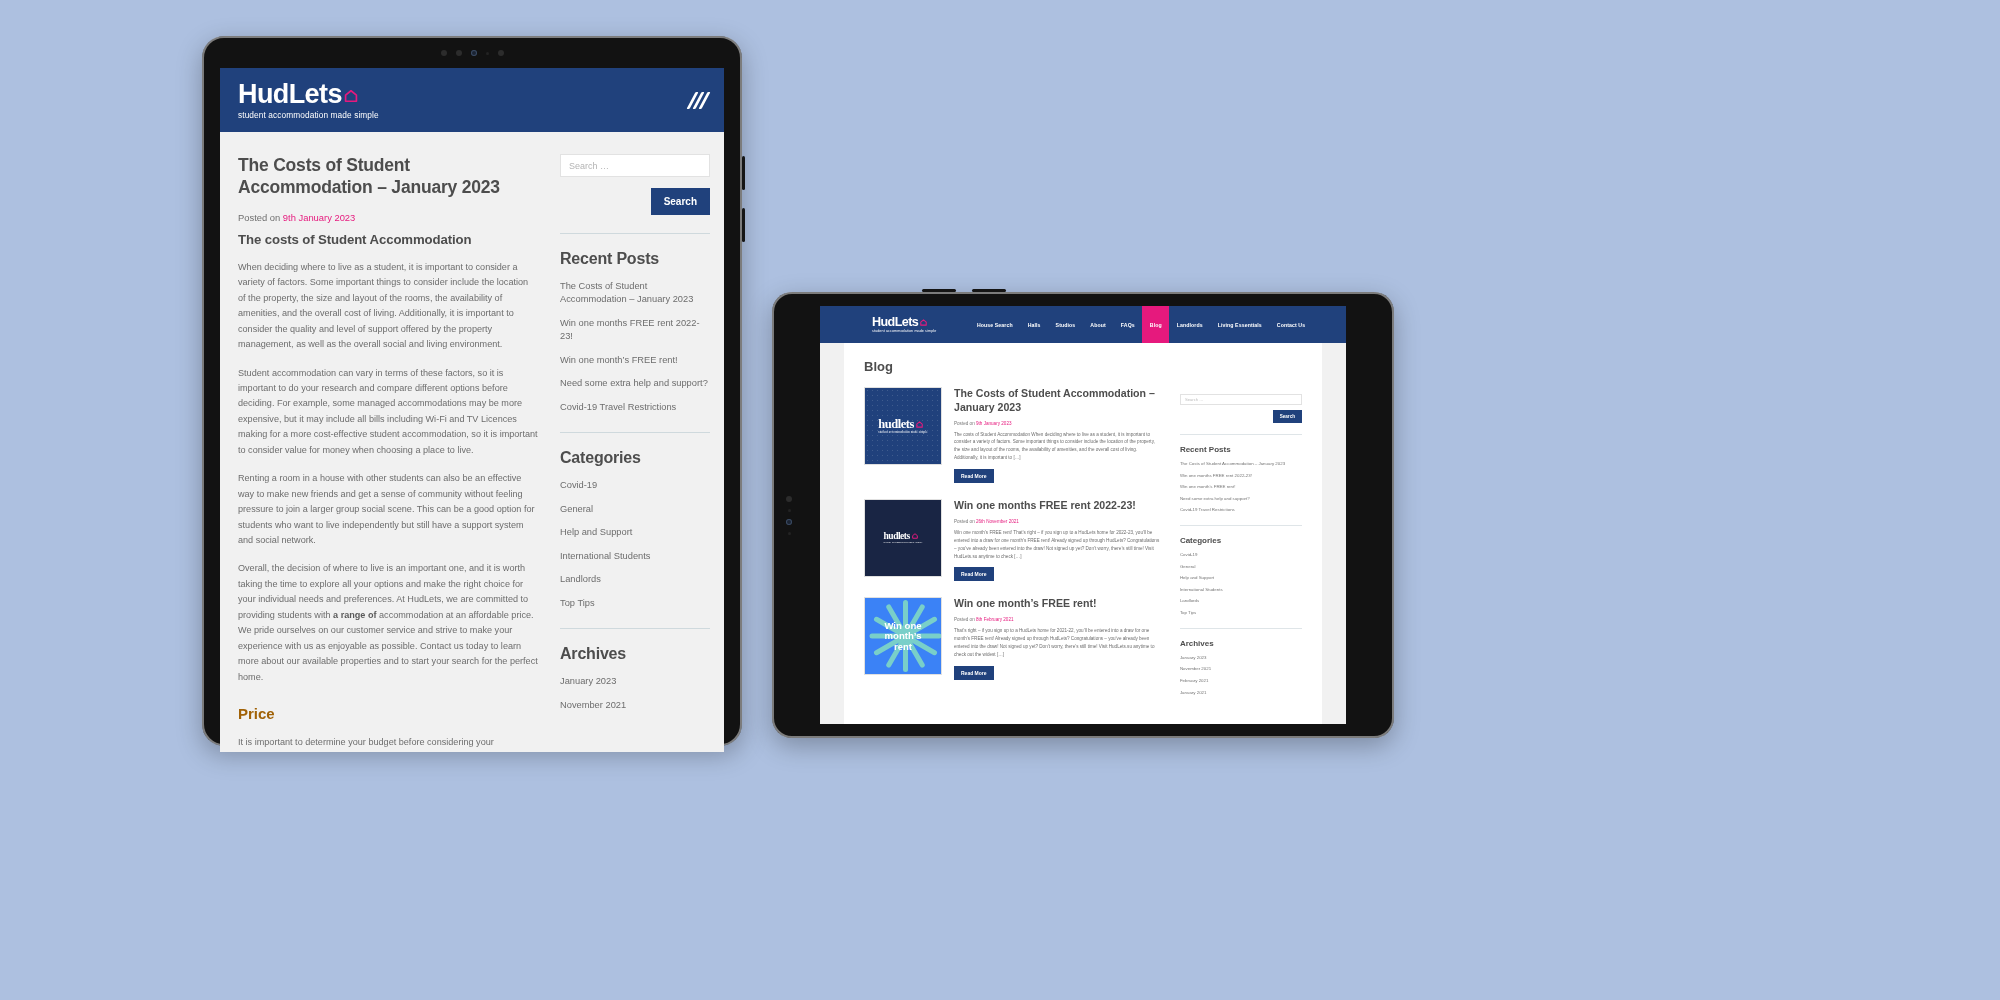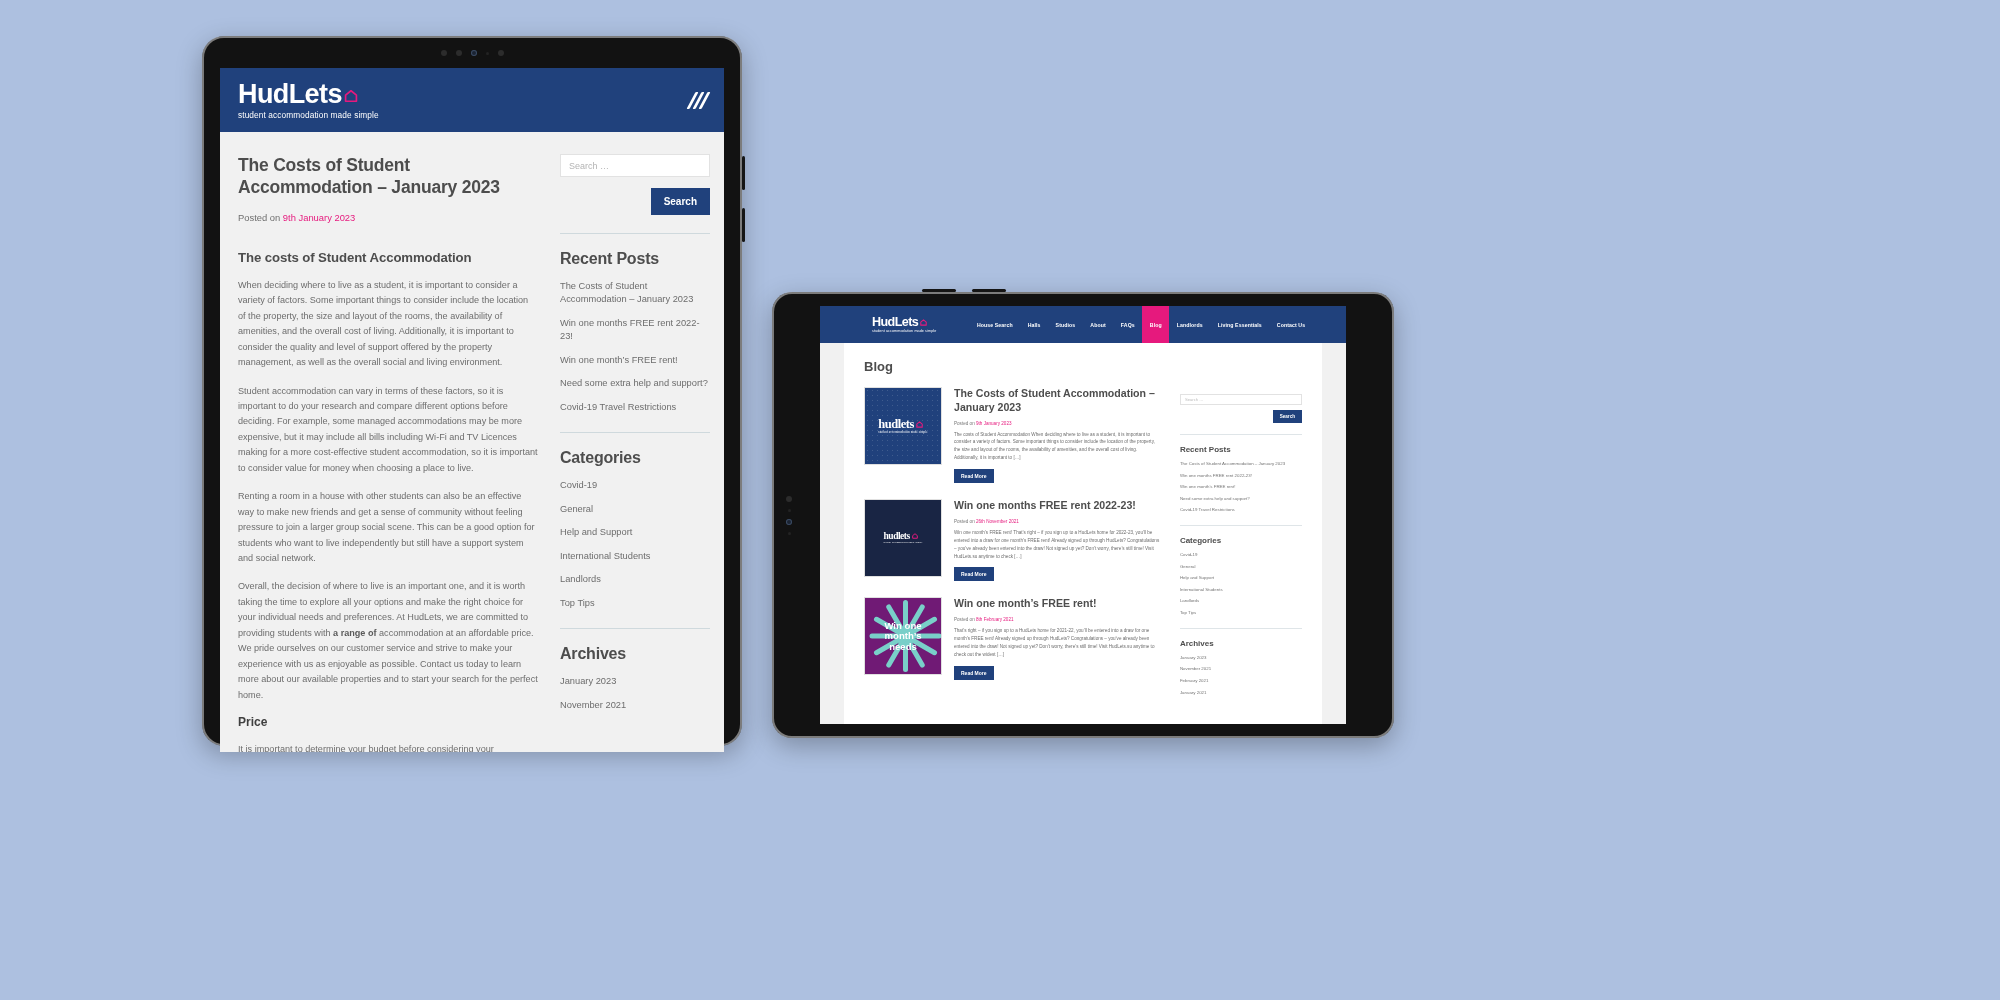--- a/index.html
+++ b/index.html
@@ -96,25 +96,25 @@
   .p-side { width: 168px; padding: 18px 14px 0 4px; }
 
   .post-title {
     font-size: 17.5px; font-weight: bold; color: #4d4d4d;
     line-height: 1.28; letter-spacing: -.2px;
   }
   .posted-on { font-size: 9.4px; color: #6f6f6f; margin-top: 13px; }
   .posted-on .date { color: #e6197d; }
   .sec-h2 {
     font-size: 13.2px; font-weight: bold; color: #4d4d4d;
-    margin-top: 27px; letter-spacing: -.1px;
+    margin-top: 9px; letter-spacing: -.1px;
   }
   .sec-h3 {
-    font-size: 12px; font-weight: bold; color: #404040;
-    margin-top: 12px;
+    font-size: 15px; font-weight: bold; color: #a16207;
+    margin-top: 20px;
   }
   .para {
     font-size: 9.1px; line-height: 1.70; color: #6d6d6d;
     margin-top: 13px; text-align: left;
   }
   .para b { color: #5a5a5a; }
 
   
   .wdg { border-top: 1px solid #cfd9dd; padding-top: 16px; margin-top: 18px; }
   .wdg:first-child { border-top: none; margin-top: 0; padding-top: 4px; }
@@ -175,21 +175,21 @@
     position: absolute; inset: 0;
     background-image: radial-gradient(rgba(255,255,255,.14) .8px, transparent .9px);
     background-size: 5px 5px;
   }
   .thumb-logo { position: relative; z-index: 2; display: flex; flex-direction: column; line-height: 1; }
   .thumb-logo .logo-main { font-size: 12.5px; letter-spacing: -.5px; }
   .thumb-logo .logo-sub { font-size: 3.1px; margin-top: 1px; }
   .thumb-logo.sm .logo-main { font-size: 9.5px; }
   .thumb-logo.sm .logo-sub { font-size: 2.4px; }
 
-  .thumb-burst { width: 100%; height: 100%; background: #701a75; position: relative; overflow: hidden; }
+  .thumb-burst { width: 100%; height: 100%; background: #3b82f6; position: relative; overflow: hidden; }
   .ray {
     position: absolute; left: 50%; top: 50%; width: 5px; height: 36px;
     background: #79cfc9; border-radius: 3px; transform-origin: 50% 0%;
   }
   .burst-text {
     position: absolute; inset: 0; z-index: 3;
     display: flex; flex-direction: column; align-items: center; justify-content: center;
     color: #fff; font-weight: bold; font-size: 9.6px; line-height: 1.1; text-align: center;
   }
 
@@ -435,21 +435,21 @@
                   <span class="ray" style="transform:rotate(150deg)"></span>
                   <span class="ray" style="transform:rotate(180deg)"></span>
                   <span class="ray" style="transform:rotate(210deg)"></span>
                   <span class="ray" style="transform:rotate(240deg)"></span>
                   <span class="ray" style="transform:rotate(270deg)"></span>
                   <span class="ray" style="transform:rotate(300deg)"></span>
                   <span class="ray" style="transform:rotate(330deg)"></span>
                   <div class="burst-text">
                     <span>Win one</span>
                     <span>month’s</span>
-                    <span>needs</span>
+                    <span>rent</span>
                   </div>
                 </div>
               </div>
               <div class="l-card-body">
                 <h2 class="l-card-title">Win one month’s FREE rent!</h2>
                 <div class="l-card-posted">
                   <span>Posted on</span>
                   <span class="date">8th February 2021</span>
                 </div>
                 <p class="l-card-excerpt">That’s right – if you sign up to a HudLets home for 2021-22, you’ll be entered into a draw for one month’s FREE rent! Already signed up through HudLets? Congratulations – you’ve already been entered into the draw! Not signed up yet?  Don’t worry, there’s still time!  Visit HudLets.su anytime to check out the widest […]</p>

